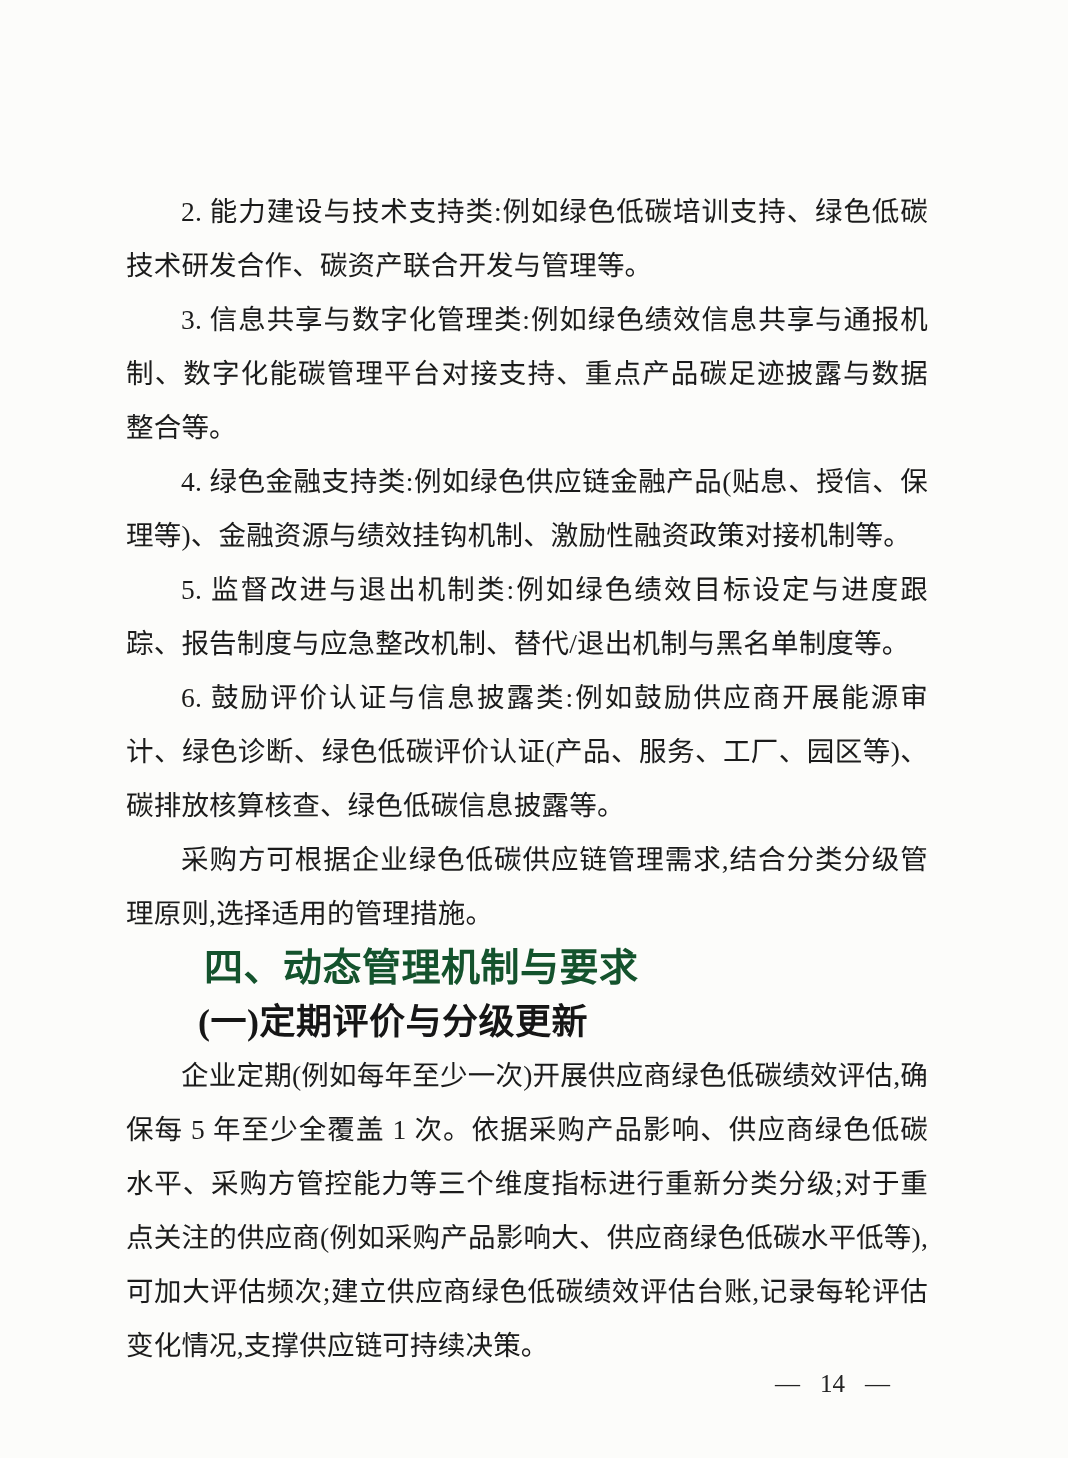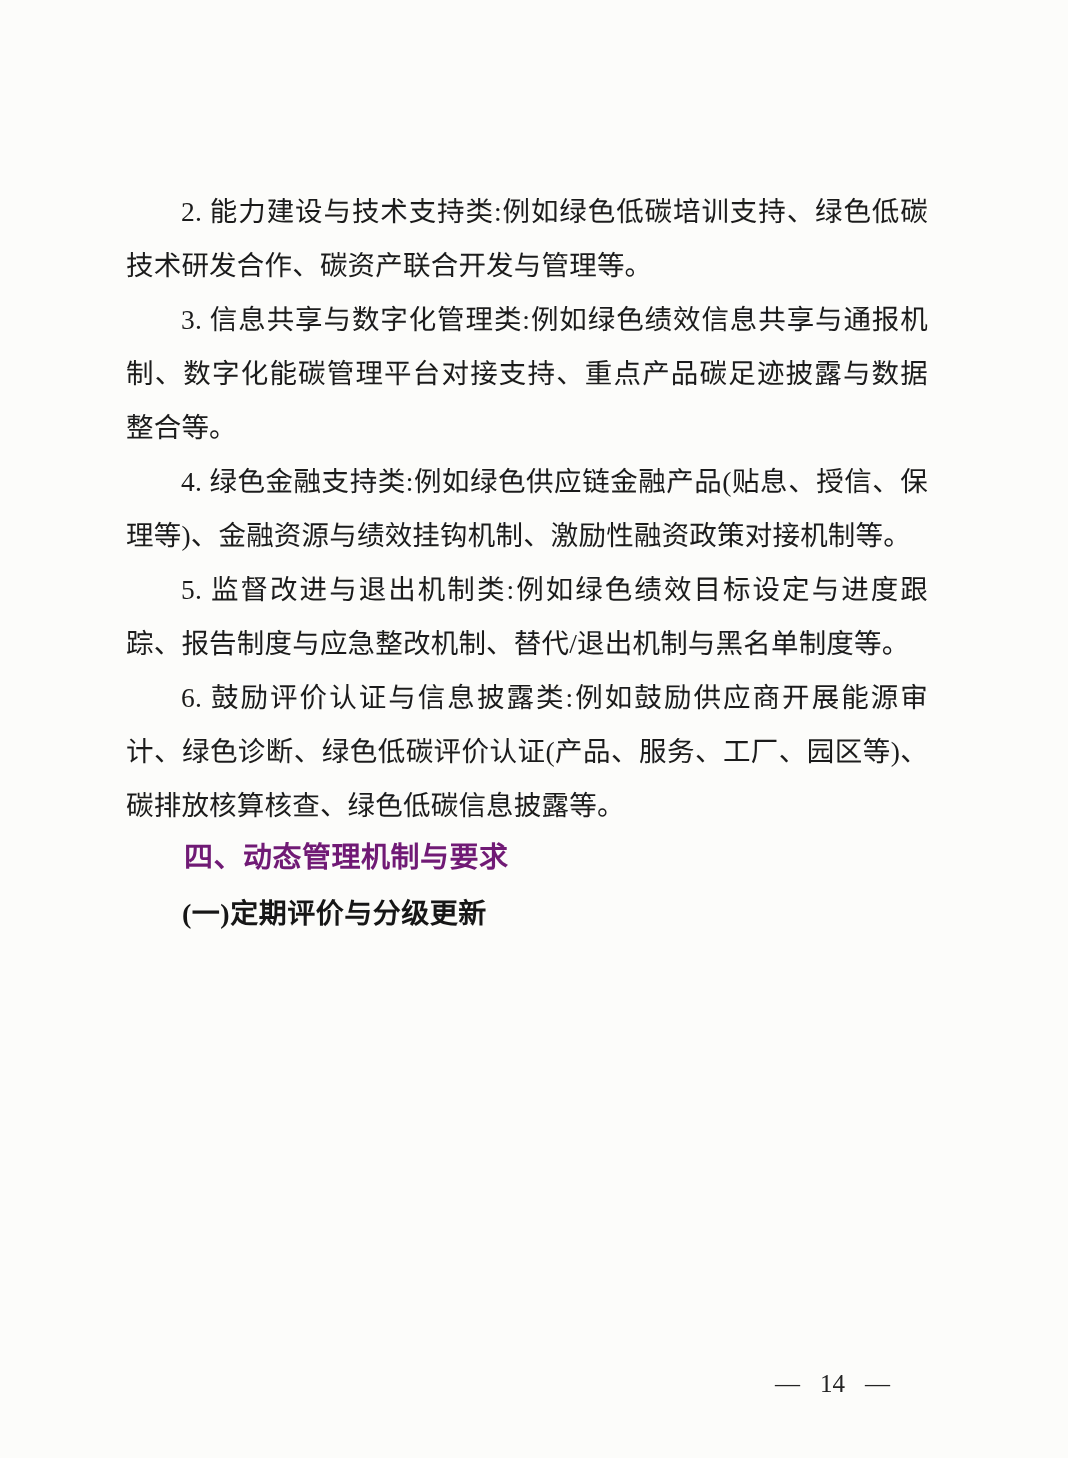--- a/index.html
+++ b/index.html
@@ -29,31 +29,31 @@
     line-height: 54px;
     letter-spacing: 0.2px;
     text-align: justify;
     text-justify: inter-character;
     text-indent: 2em;
     font-family: "Liberation Serif", "DejaVu Serif", serif;
     font-weight: 400;
   }
   .section-heading {
     margin: 0;
-    font-size: 29px;
+    font-size: 39px;
     line-height: 54px;
     letter-spacing: 0.5px;
     text-indent: 2em;
-    font-family: Liberation Mono, monospace;
+    font-family: Liberation Serif, serif;
     font-weight: 700;
-    color: #701a75;
+    color: #14532d;
   }
   .subsection-heading {
     margin: 0;
-    font-size: 28px;
+    font-size: 36px;
     line-height: 54px;
     letter-spacing: 0.5px;
     text-indent: 2em;
     font-family: "Liberation Serif", "DejaVu Serif", serif;
     font-weight: 600;
     color: #161616;
   }
   .footer {
     position: absolute;
     top: 1368px;
@@ -73,22 +73,24 @@
 </head>
 <body>
 
 <div class="page">
   <div class="content">
     <p class="para">2. 能力建设与技术支持类:例如绿色低碳培训支持、绿色低碳技术研发合作、碳资产联合开发与管理等。</p>
     <p class="para">3. 信息共享与数字化管理类:例如绿色绩效信息共享与通报机制、数字化能碳管理平台对接支持、重点产品碳足迹披露与数据整合等。</p>
     <p class="para">4. 绿色金融支持类:例如绿色供应链金融产品(贴息、授信、保理等)、金融资源与绩效挂钩机制、激励性融资政策对接机制等。</p>
     <p class="para">5. 监督改进与退出机制类:例如绿色绩效目标设定与进度跟踪、报告制度与应急整改机制、替代/退出机制与黑名单制度等。</p>
     <p class="para">6. 鼓励评价认证与信息披露类:例如鼓励供应商开展能源审计、绿色诊断、绿色低碳评价认证(产品、服务、工厂、园区等)、碳排放核算核查、绿色低碳信息披露等。</p>
+    <p class="para">采购方可根据企业绿色低碳供应链管理需求,结合分类分级管理原则,选择适用的管理措施。</p>
     <h2 class="section-heading">四、动态管理机制与要求</h2>
     <h3 class="subsection-heading">(一)定期评价与分级更新</h3>
+    <p class="para">企业定期(例如每年至少一次)开展供应商绿色低碳绩效评估,确保每 5 年至少全覆盖 1 次。依据采购产品影响、供应商绿色低碳水平、采购方管控能力等三个维度指标进行重新分类分级;对于重点关注的供应商(例如采购产品影响大、供应商绿色低碳水平低等),可加大评估频次;建立供应商绿色低碳绩效评估台账,记录每轮评估变化情况,支撑供应链可持续决策。</p>
   </div>
 
   <div class="footer">
     <span class="dash">—</span>
     <span class="num">14</span>
     <span class="dash">—</span>
   </div>
 </div>
 
 </body></html>

